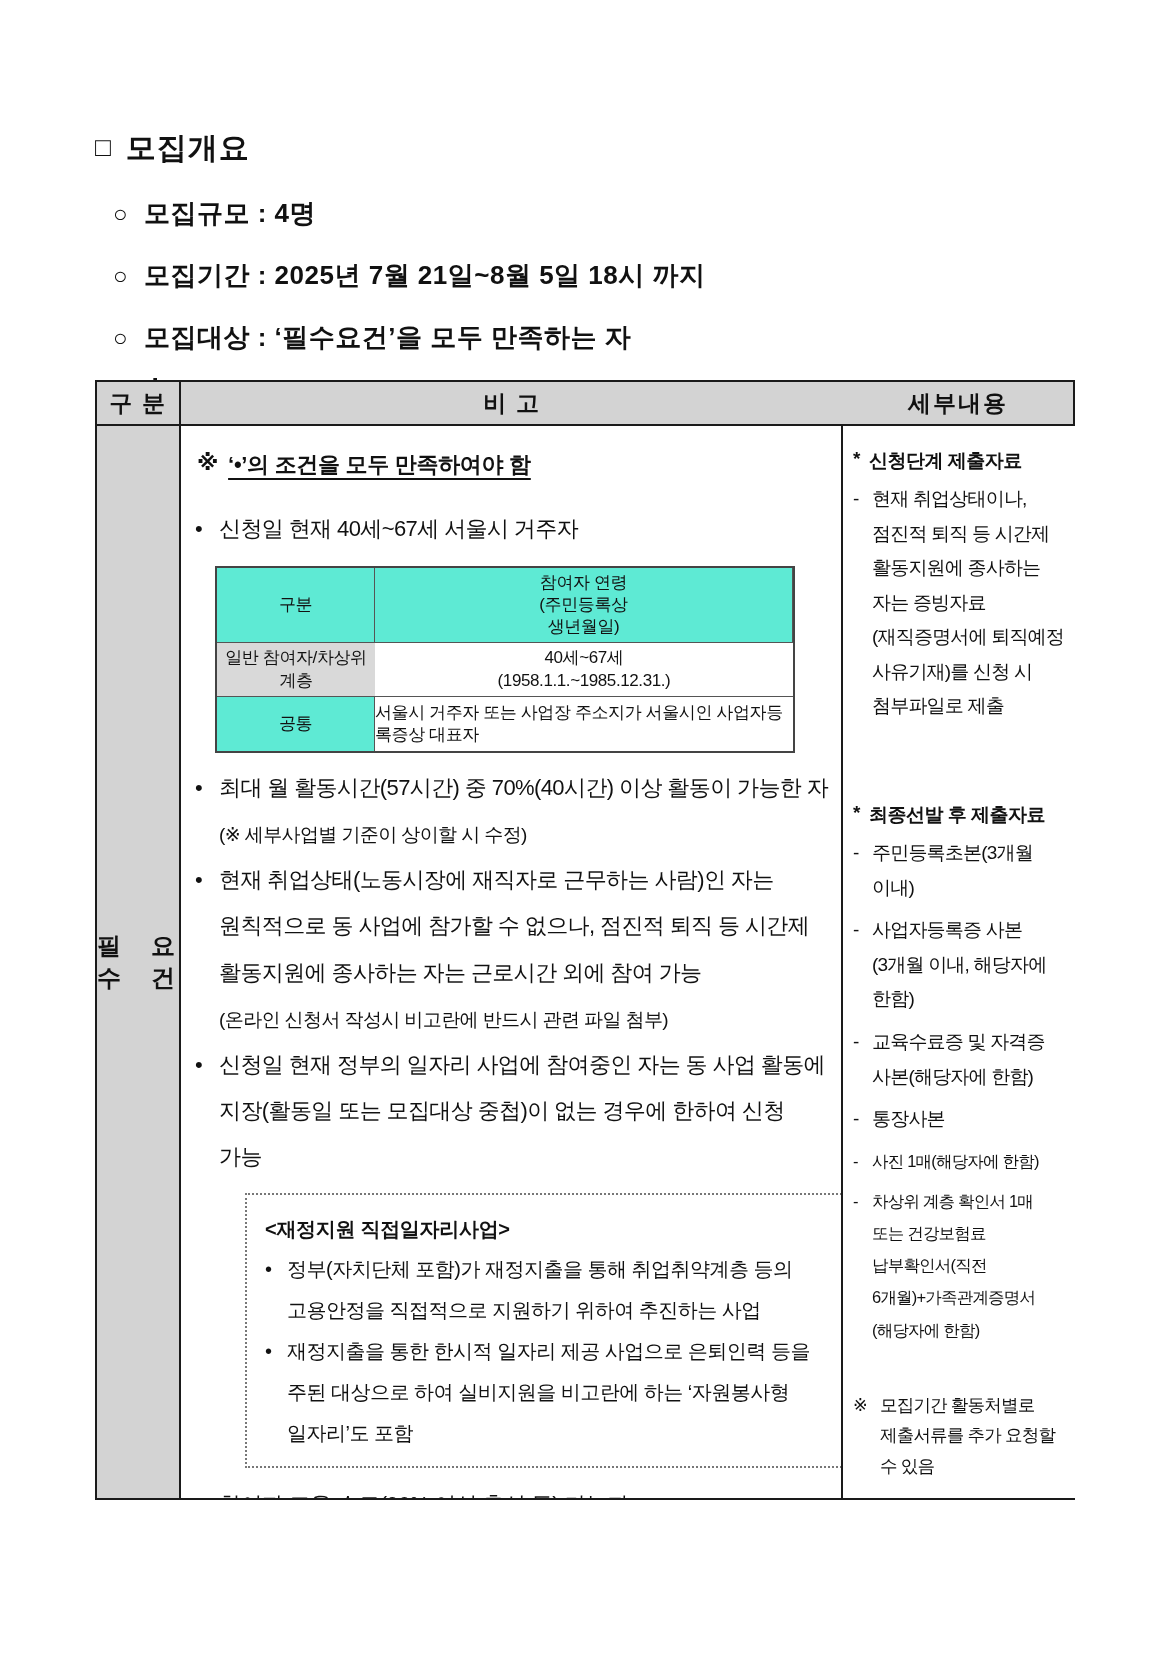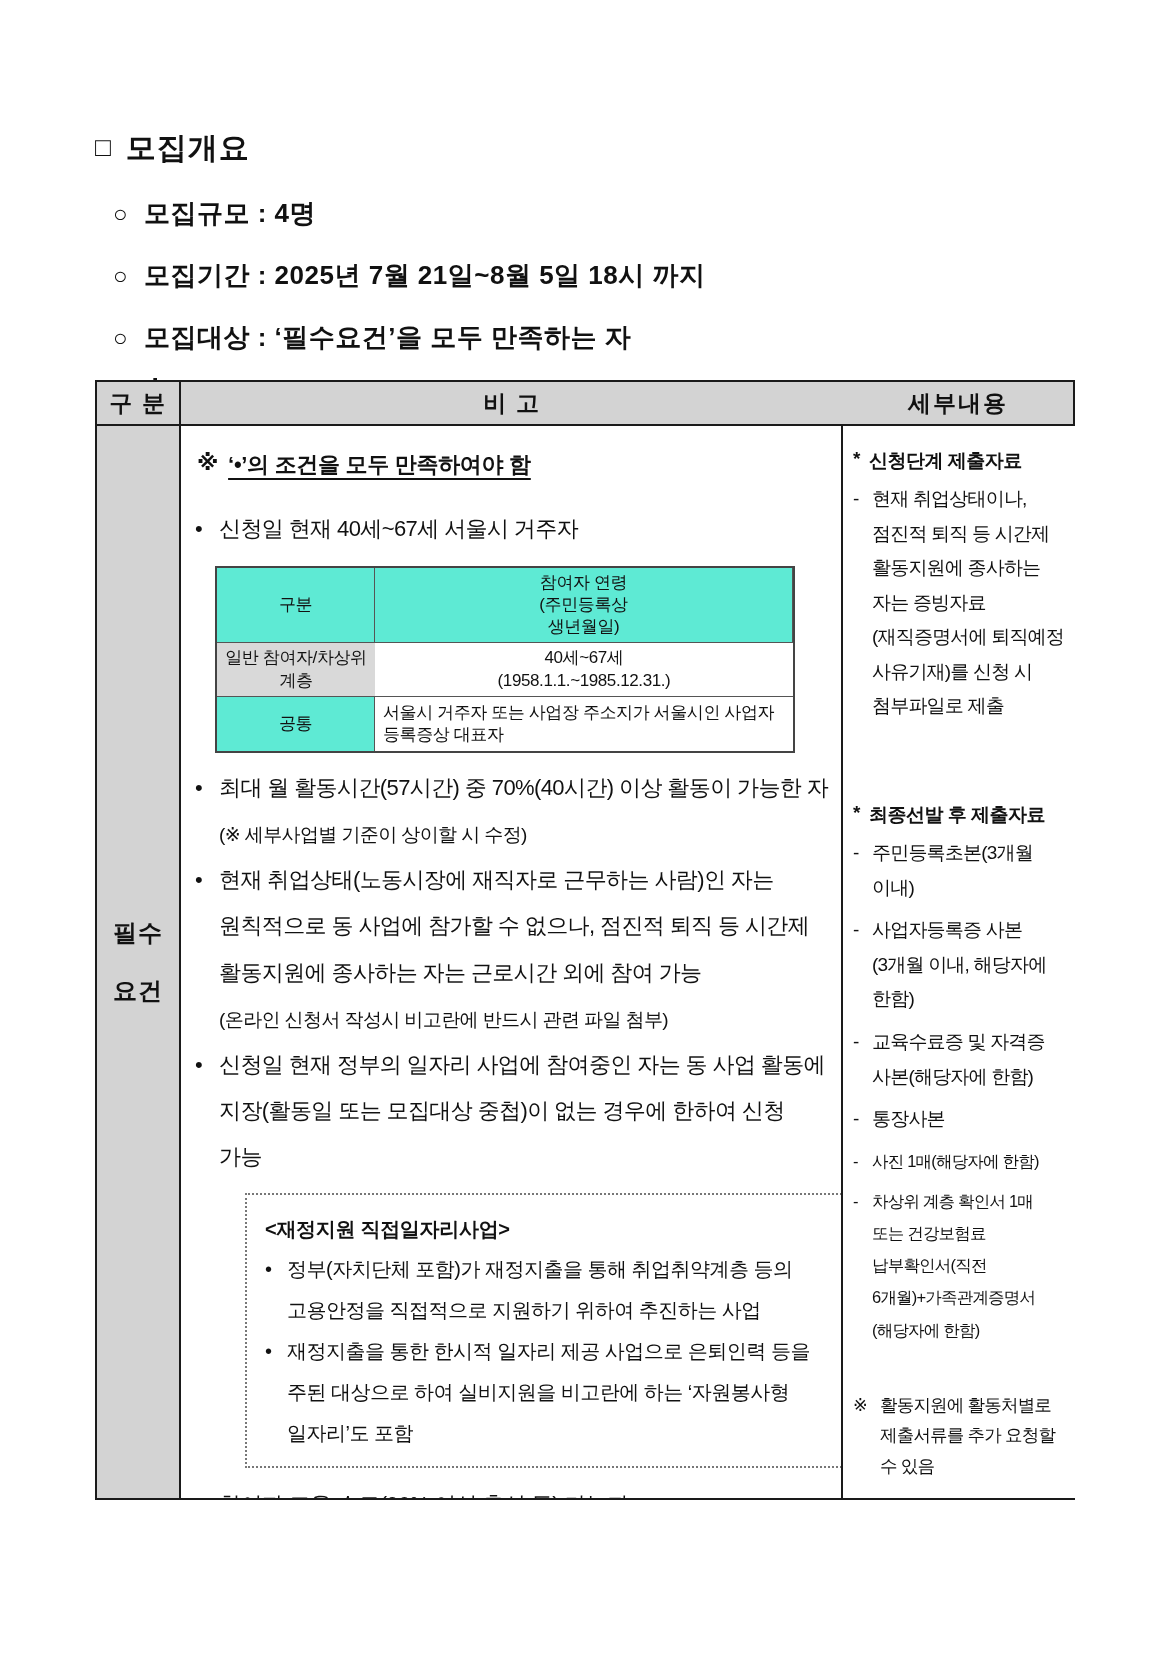--- a/index.html
+++ b/index.html
@@ -46,21 +46,21 @@
   .th {
     background:#d3d3d3;
     border-bottom:2px solid #1a1a1a;
     display:flex; align-items:center; justify-content:center;
     font-family:"Liberation Serif","DejaVu Serif",serif;
     font-size:23px; font-weight:700; letter-spacing:2px;
   }
   .vline { border-right:2px solid #1a1a1a; }
   .cell-label {
     background:#d3d3d3;
-    display:flex; flex-direction:column; align-items:center; justify-content:center;
+    display:flex; flex-direction:row; align-items:center; justify-content:center;
     gap:26px; font-size:24px; font-weight:600; letter-spacing:1px;
   }
   .cell-detail { background:#ffffff; padding:18px 12px 10px 14px; overflow:hidden; }
   .cell-remarks { background:#ffffff; padding:22px 8px 10px 10px; overflow:hidden; }
 
   
   .rule-line {
     display:flex; gap:10px; font-size:22px; font-weight:600;
     margin:6px 0 0 2px; letter-spacing:-0.3px;
   }
@@ -81,21 +81,21 @@
     grid-template-columns:158px 1fr;
     font-size:17px; letter-spacing:-0.4px;
   }
   .it-cell {
     border-bottom:1px solid #555555;
     display:flex; align-items:center; justify-content:center;
     text-align:center; padding:4px 6px; line-height:1.3;
   }
   .it-head { background:#d9d9d9; }
   .it-label { background:#5eead4; border-right:1px solid #555555; }
-  .it-left { justify-content:flex-start; text-align:left; padding:5px 8px; }
+  .it-left { justify-content:flex-start; text-align:left; padding:5px 0; }
   .it-last { border-bottom:none; }
   .preline { white-space:pre-line; }
   .dotted-box {
     margin:12px 0 14px 50px;
     width:604px;
     border:2px dotted #777777;
     padding:14px 18px 12px 18px;
     font-size:20px; letter-spacing:-0.5px;
   }
   .dotted-box .bx-title { font-weight:700; line-height:2; letter-spacing:-0.3px; }
@@ -258,19 +258,19 @@
         <span class="mk">-</span>
         <span>사진 1매(해당자에 한함)</span>
       </div>
       <div class="rk-item condensed">
         <span class="mk">-</span>
         <span>차상위 계층 확인서 1매 또는 건강보험료 납부확인서(직전 6개월)+가족관계증명서 (해당자에 한함)</span>
       </div>
 
       <div class="rk-note">
         <span class="mk">※</span>
-        <span>활동지원에 활동처별로 제출서류를 추가 요청할 수 있음</span>
+        <span>모집기간 활동처별로 제출서류를 추가 요청할 수 있음</span>
       </div>
 
     </div>
   </div>
 
 </div>
 
 </body></html>

